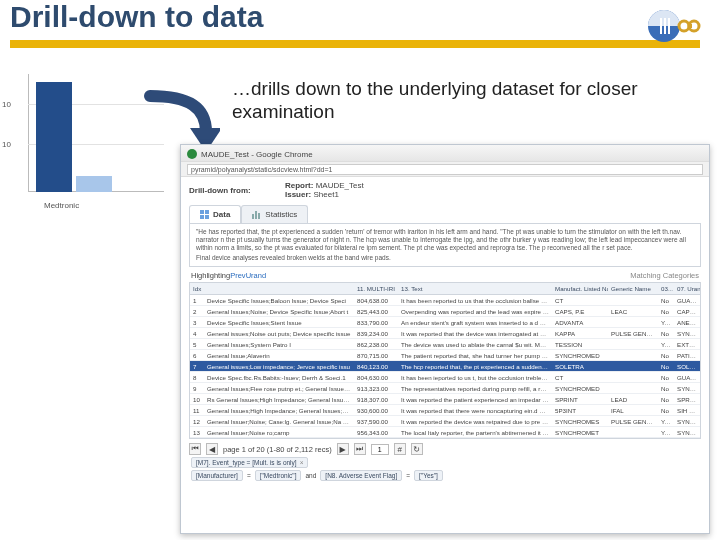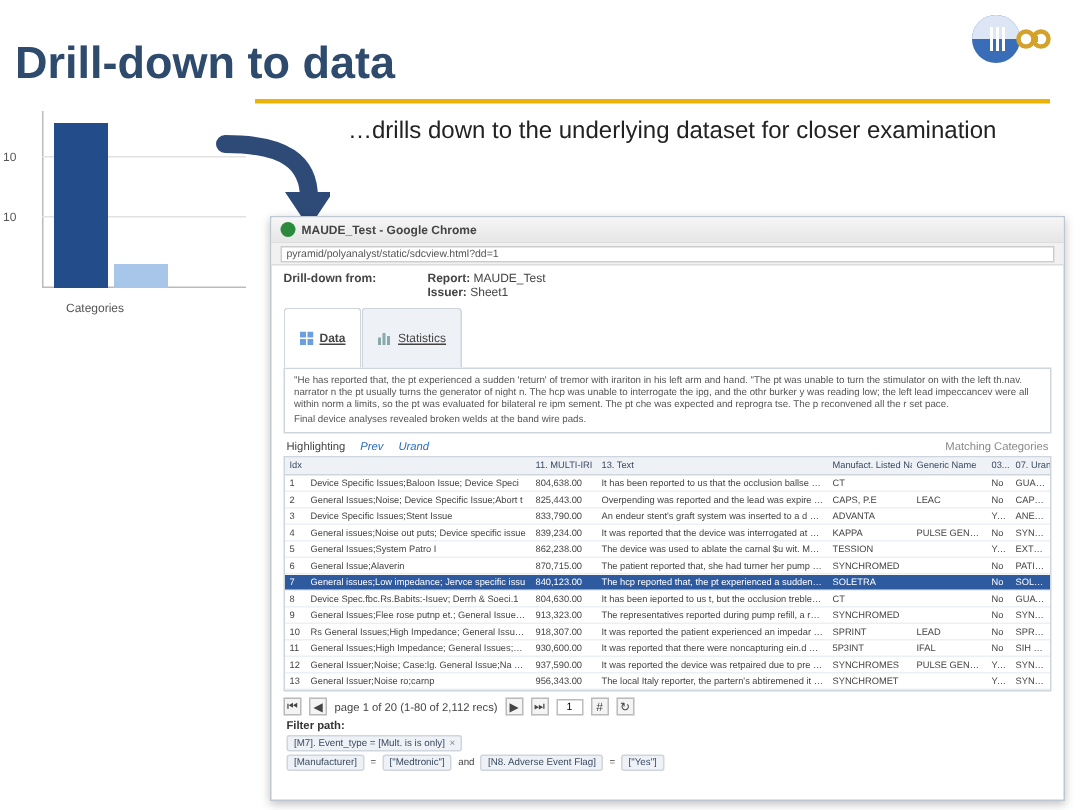--- a/index.html
+++ b/index.html
@@ -6,37 +6,37 @@
   body {
     width: 720px;
     height: 540px;
     background: #fff;
     font-family: Arial, Helvetica, sans-serif;
     position: relative;
     overflow: hidden;
   }
   .slide-title {
     position: absolute;
-    top: 26px; left: 10px;
+    top: 0; left: 10px;
     font-size: 30px;
     font-weight: 700;
     color: #2e4b6e;
-    border-bottom: 3px solid #eab308;
+    border-bottom: 8px solid #eab308;
     width: 690px;
     padding-bottom: 6px;
   }
   .logo {
     position: absolute;
     top: 6px; right: 18px;
   }
   .logo svg { width: 60px; height: 42px; }
   .subtitle {
     position: absolute;
     top: 78px; left: 232px;
-    font-size: 16px;
+    font-size: 19px;
     color: #222;
     width: 470px;
     line-height: 1.2;
   }
   
   .chart-frag {
     position: absolute;
     top: 64px; left: 0;
     width: 170px; height: 150px;
     background: #fff;
@@ -70,48 +70,48 @@
     border: 1px solid #bfc7d1;
     background: #fff;
     box-shadow: 0 2px 6px rgba(0,0,0,0.25);
     font-size: 8px;
     color: #444;
   }
   .browser-titlebar {
     background: linear-gradient(#f6f6f6,#e6e6e6);
     height: 16px;
     padding: 2px 6px;
-    display:flex; align-items:center; gap:4px;font-weight:bold;
+    display:flex; align-items:flex-end; gap:4px;
   }
   .browser-titlebar .favicon { width:10px; height:10px; background:#2b8a3e; border-radius:50%; }
   .urlbar {
     height: 16px; background:#f1f1f1; border-top:1px solid #ddd; border-bottom:1px solid #ddd;
     padding:2px 6px; display:flex; align-items:center;
   }
   .urlbar .url-input { flex:1; height:11px; background:#fff; border:1px solid #ccc; padding:0 3px; font-size:7px; color:#555; line-height:10px; overflow:hidden; white-space:nowrap; }
   .report-meta { padding:4px 8px 2px; }
   .report-meta .lbl { font-weight:700; }
   .tabs { display:flex; gap:0; margin:4px 0 0 8px; }
   .tab {
-    padding:15px 10px; border:1px solid #cfd5dd; border-bottom:none;
+    padding:4px 10px; border:1px solid #cfd5dd; border-bottom:none;
     background:#eef1f5; font-size:8px; border-radius:3px 3px 0 0;
-    display:flex; align-items:center; gap:4px;text-decoration:underline;
+    display:flex; align-items:center; gap:4px;
   }
   .tab.active { background:#fff; font-weight:700; }
   .tab .icon { width:9px; height:9px; display:inline-block; }
   .desc-block {
     margin:0 8px; border:1px solid #cfd5dd; padding:4px 6px;
     font-size:6.5px; color:#555; line-height:1.2;
   }
   .desc-block .sep { height:3px; }
   .toolbar {
-    display:flex; gap:10px; padding:4px 10px 2px;
+    display:flex; padding:4px 10px 2px;
     font-size:7.5px;
   }
-  .toolbar .link { color:#2b6dbf; cursor:pointer;font-style:italic; }
+  .toolbar .link { color:#2b6dbf; cursor:pointer; }
   .tbl-wrap { margin:0 8px; border:1px solid #cfd5dd; }
   .tbl { width:100%; border-collapse:collapse; font-size:6.2px; table-layout:fixed; }
   .tbl th { background:#eef2f7; border-bottom:1px solid #cfd5dd; padding:2px 3px; text-align:left; font-weight:400; color:#3a4a60; white-space:nowrap; overflow:hidden; }
   .tbl td { border-bottom:1px solid #eceff3; padding:1.5px 3px; white-space:nowrap; overflow:hidden; text-overflow:ellipsis; }
   .tbl tr.selected td { background:#2e5aa0; color:#fff; }
   .pager {
     display:flex; align-items:center; gap:5px;
     margin:4px 8px 2px; font-size:7.5px; color:#444;
   }
   .pager .pg-input { width:18px; height:11px; border:1px solid #bbb; font-size:7px; text-align:center; }
@@ -143,41 +143,41 @@
 
 <div class="chart-frag">
   <div class="axis-y"></div>
     <div class="axis-x"></div>
   <div class="grid" style="top:40px;"></div>
   <div class="grid" style="top:80px;"></div>
   <span class="tick" style="top:36px;">10</span>
   <span class="tick" style="top:76px;">10</span>
   <div class="bar" style="left:36px; width:36px; height:110px;"></div>
   <div class="bar small" style="left:76px; width:36px; height:16px;"></div>
-  <span class="xlabel" style="left:44px;">Categories</span>
+  <span class="xlabel" style="left:44px;">Medtronic</span>
 </div>
 
 <div class="arrow">
   <svg viewBox="0 0 80 70">
     <path d="M10 8 C 50 8, 66 20, 66 44" fill="none" stroke="#2e4b78" stroke-width="12" stroke-linecap="round"></path>
     <polygon points="50,40 82,40 66,64" fill="#2e4b78"></polygon>
   </svg>
 </div>
 
 <div class="browser">
   <div class="browser-titlebar">
     <span class="favicon"></span>
     <span>MAUDE_Test - Google Chrome</span>
   </div>
   <div class="urlbar">
     <div class="url-input">pyramid/polyanalyst/static/sdcview.html?dd=1</div>
   </div>
 
   <div class="report-meta">
-    <div style="display:flex; gap:6px; align-items:flex-start;">
+    <div style="display:flex; gap:6px; align-items:center;">
       <div style="width:90px;" class="lbl">Drill-down from:</div>
       <div>
         <div><span class="lbl">Report:</span> <span>MAUDE_Test</span></div>
         <div><span class="lbl">Issuer:</span> <span>Sheet1</span></div>
       </div>
     </div>
   </div>
 
   <div class="tabs">
     <div class="tab active">
@@ -375,21 +375,20 @@
     <span class="pg-btn">⏮</span>
     <span class="pg-btn">◀</span>
     <span>page 1 of 20 (1-80 of 2,112 recs)</span>
     <span class="pg-btn">▶</span>
     <span class="pg-btn">⏭</span>
     <input class="pg-input" value="1" style="">
     <span class="pg-btn">#</span>
     <span class="pg-btn">↻</span>
   </div>
 
-  <div class="section-lbl">Filter path:</div>
   <div class="pill-row">
     <span class="pill"><span>[M7]. Event_type = [Mult. is is only]</span><span class="x">×</span></span>
   </div>
 
   <div class="pill-row">
     <span class="pill">[Manufacturer]</span>
     <span>=</span>
     <span class="pill">["Medtronic"]</span>
     <span>and</span>
     <span class="pill">[N8. Adverse Event Flag]</span>

